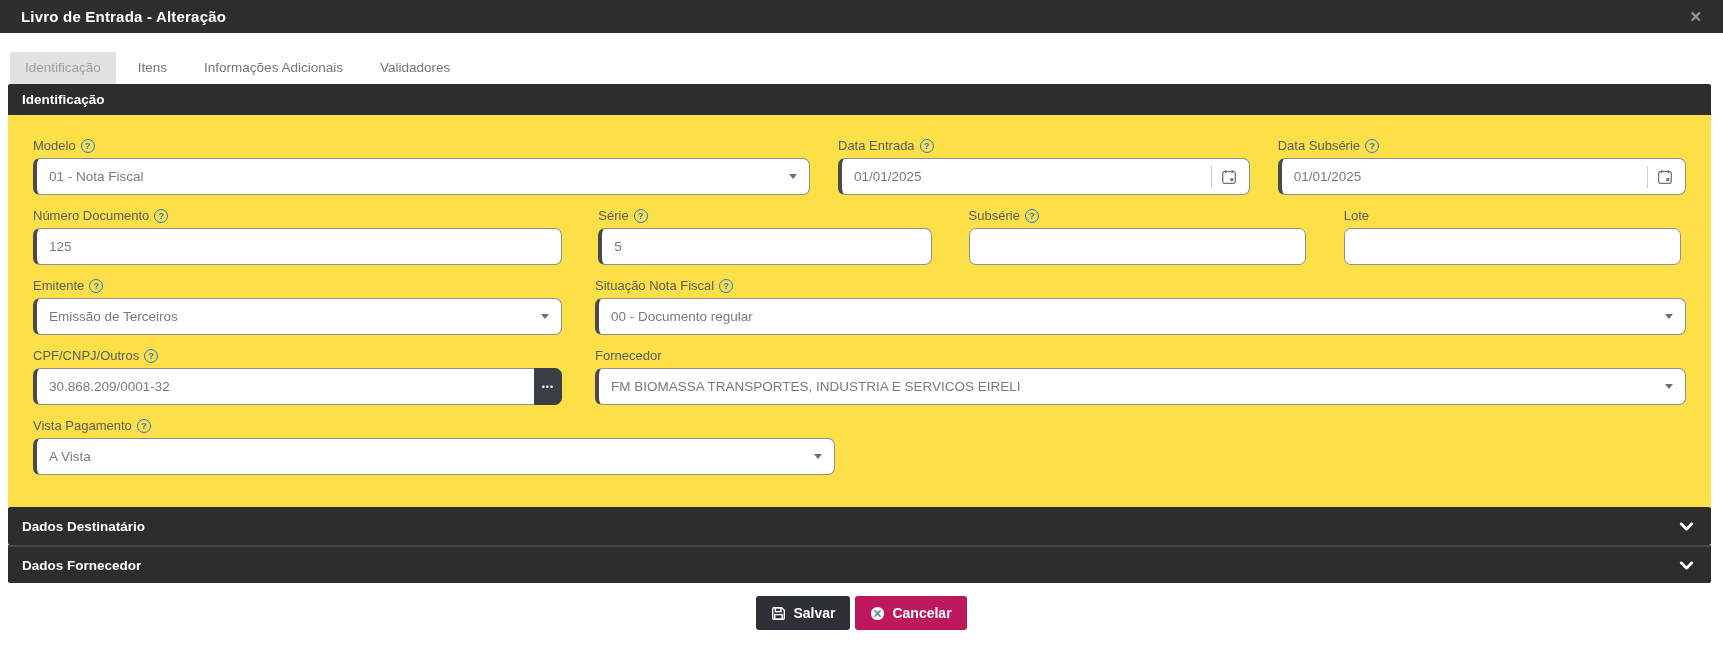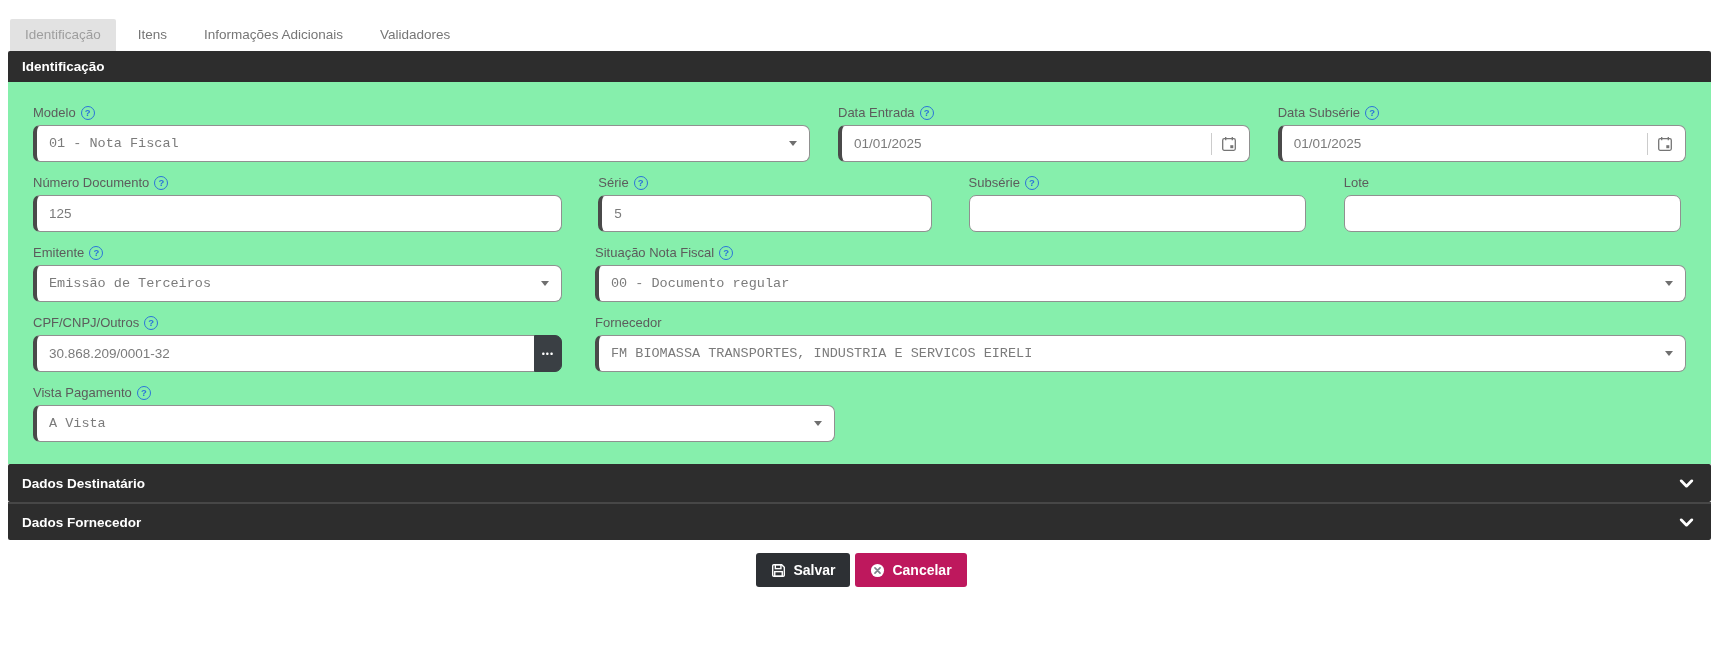--- a/index.html
+++ b/index.html
@@ -61,22 +61,22 @@
   .section-header {
     background: #2d2d2d;
     color: #ffffff;
     font-size: 13.5px;
     font-weight: bold;
     padding: 8px 14px;
     border-radius: 2px 2px 0 0;
   }
 
   .form-body {
-    background: #86efac;
-    padding: 23px 25px 22px 25px;
+    background: #fde047;
+    padding: 23px 25px 32px 25px;
   }
 
   .frow { display: flex; margin-bottom: 13px; }
   .frow:last-child { margin-bottom: 0; }
 
   .field { display: flex; flex-direction: column; }
   .label-row {
     display: flex;
     align-items: center;
     margin-bottom: 5px;
@@ -114,21 +114,21 @@
     width: 100%;
   }
   .control.filled { border-left: 4px solid #4a4a4a; }
   input.control { outline: none; font-family: "Liberation Sans", sans-serif; }
   .control .value {
     flex: 1;
     white-space: nowrap;
     overflow: hidden;
     text-overflow: ellipsis;
   }
-  .select { cursor: pointer; font-family: Liberation Mono, monospace; }
+  .select { cursor: pointer; }
   .caret {
     width: 0; height: 0;
     border-left: 4.5px solid transparent;
     border-right: 4.5px solid transparent;
     border-top: 5.5px solid #6f6f6f;
     margin-left: 8px;
     flex: none;
   }
   .date-sep {
     width: 1px; height: 22px;
@@ -218,20 +218,24 @@
     cursor: pointer;
   }
   .btn.save   { background: #2d3034; }
   .btn.cancel { background: #be185d; }
 </style>
 </head>
 <body>
 
 <div class="modal">
 
+  <header class="titlebar">
+    <span class="title">Livro de Entrada - Alteração</span>
+    <span class="close">✕</span>
+  </header>
 
   <nav class="tabs">
     <div class="tab active">Identificação</div>
     <div class="tab">Itens</div>
     <div class="tab">Informações Adicionais</div>
     <div class="tab">Validadores</div>
   </nav>
 
   <div class="content">
 

